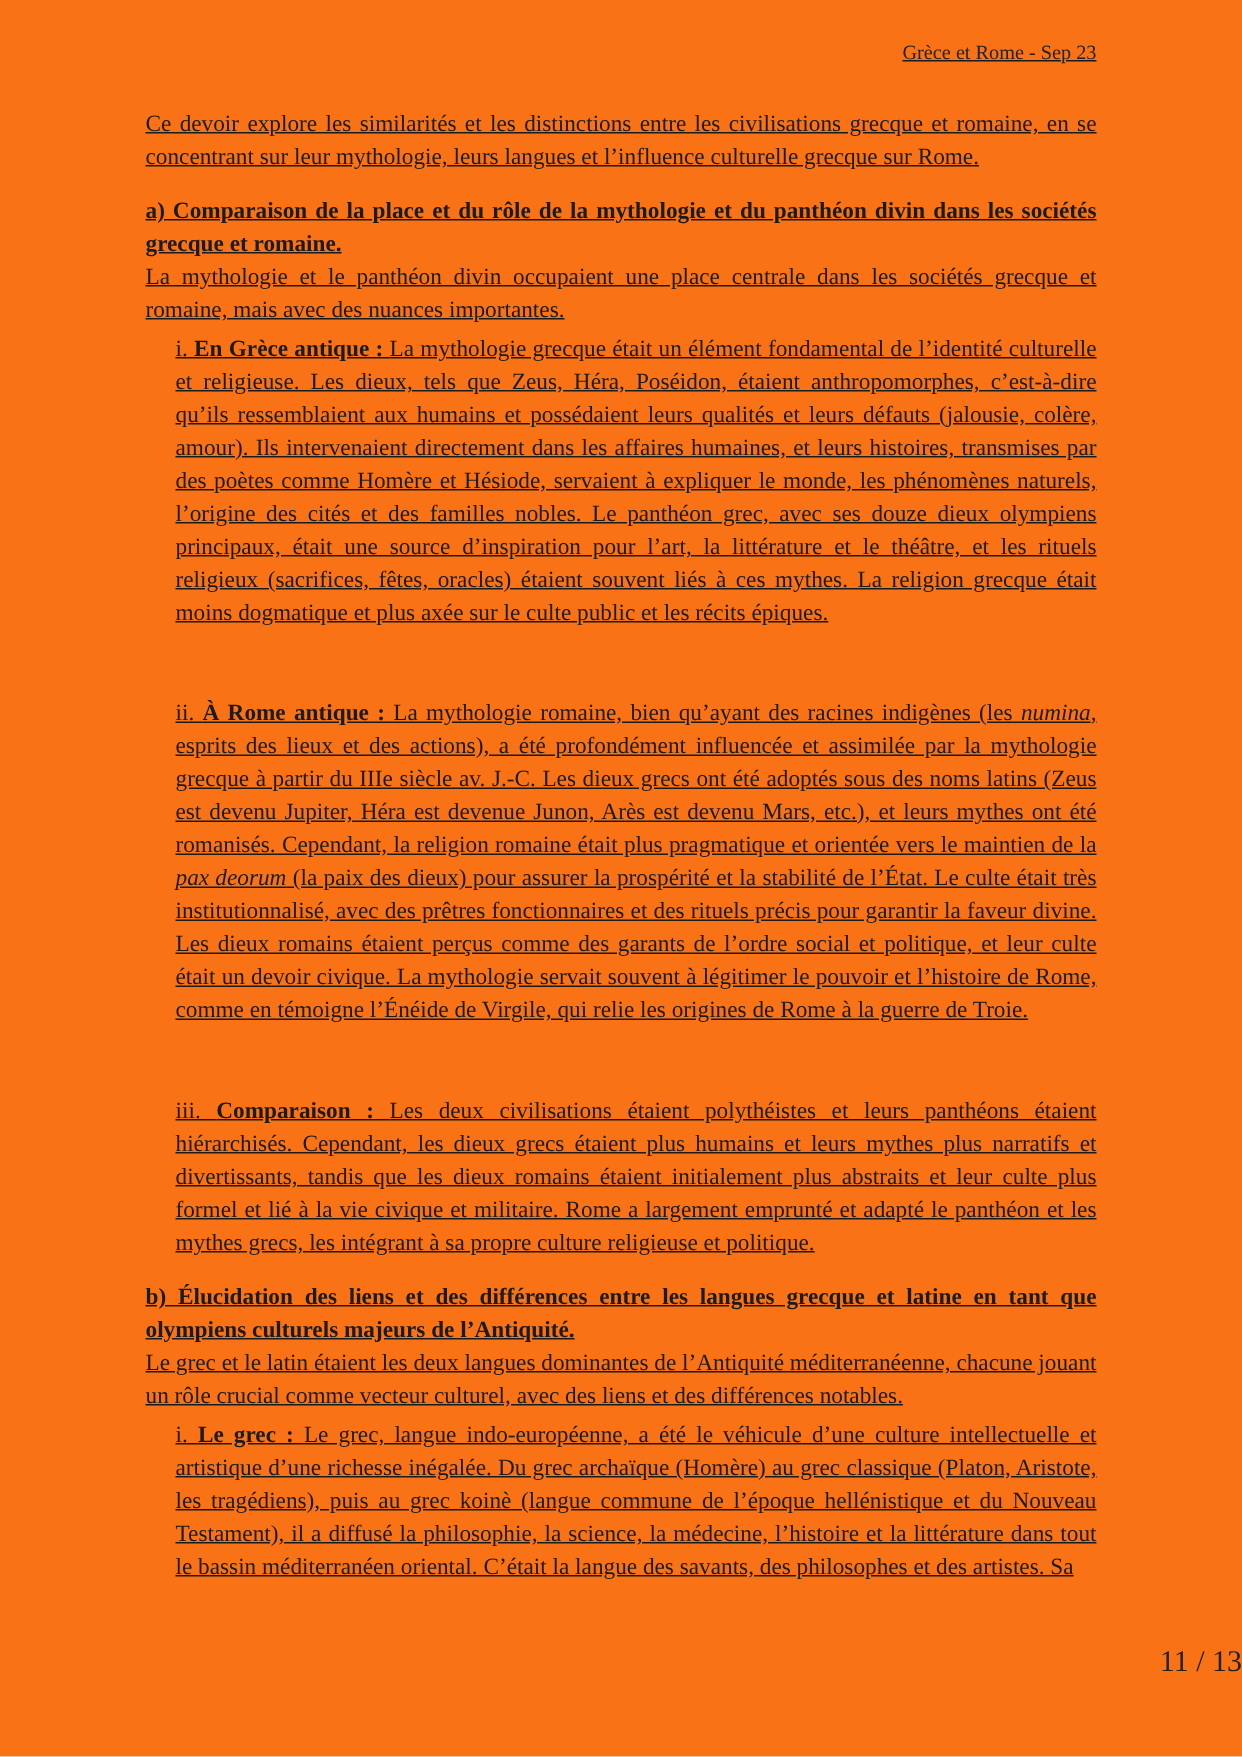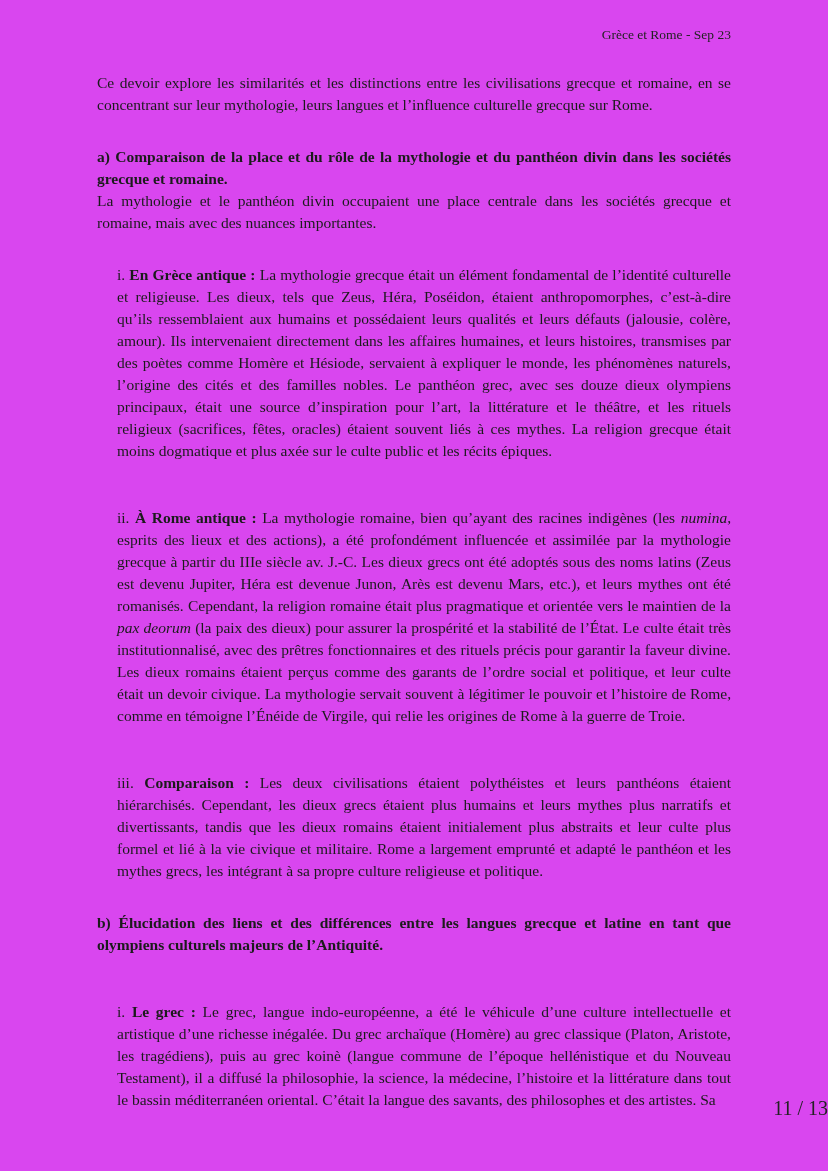--- a/index.html
+++ b/index.html
@@ -11,22 +11,23 @@
     width: 828px;
     height: 1171px;
     font-family: "Liberation Serif", "DejaVu Serif", serif;
     color: #1b1b1b;
     -webkit-font-smoothing: antialiased;
   }
   .page {
     position: relative;
     width: 828px;
     height: 1171px;
-    background: #d946ef;
+    background: #f97316;
     overflow: hidden;
+    text-decoration: underline;
   }
   .content {
     padding: 0 97px;
   }
   .header {
     padding-top: 27px;
     text-align: right;
     font-size: 13.5px;
     line-height: 16px;
     color: #222222;
@@ -41,32 +42,32 @@
     margin: 0;
     font-size: 15.5px;
     line-height: 22px;
     text-align: justify;
   }
   .intro {
     margin-top: 29px;
   }
   .sec-heading {
     font-weight: bold;
-    margin-top: 30px;
+    margin-top: 14px;
   }
   .sec-lead {
     margin-top: 0;
   }
   .item {
     margin-left: 20px;
     margin-right: 0;
     margin-top: 45px;
   }
   .sec-lead + .item {
-    margin-top: 30px;
+    margin-top: 4px;
   }
   .marker { font-weight: normal; }
   .label  { font-weight: bold; }
   .it     { font-style: italic; }
   .footer {
     position: absolute;
     left: 0;
     right: 0;
     bottom: 54px;
     text-align: right;
@@ -91,20 +92,21 @@
     <div>
         <div class="sec">
           <p class="sec-heading">a) Comparaison de la place et du rôle de la mythologie et du panthéon divin dans les sociétés grecque et romaine.</p>
           <p class="sec-lead">La mythologie et le panthéon divin occupaient une place centrale dans les sociétés grecque et romaine, mais avec des nuances importantes.</p>
           <p class="item"><span class="marker">i. </span><span class="label">En Grèce antique : </span><span>La mythologie grecque était un élément fondamental de l’identité culturelle et religieuse. Les dieux, tels que Zeus, Héra, Poséidon, étaient anthropomorphes, c’est-à-dire qu’ils ressemblaient aux humains et possédaient leurs qualités et leurs défauts (jalousie, colère, amour). Ils intervenaient directement dans les affaires humaines, et leurs histoires, transmises par des poètes comme Homère et Hésiode, servaient à expliquer le monde, les phénomènes naturels, l’origine des cités et des familles nobles. Le panthéon grec, avec ses douze dieux olympiens principaux, était une source d’inspiration pour l’art, la littérature et le théâtre, et les rituels religieux (sacrifices, fêtes, oracles) étaient souvent liés à ces mythes. La religion grecque était moins dogmatique et plus axée sur le culte public et les récits épiques.</span></p>
           <p class="item"><span class="marker">ii. </span><span class="label">À Rome antique : </span><span>La mythologie romaine, bien qu’ayant des racines indigènes (les </span><span class="it">numina</span><span>, esprits des lieux et des actions), a été profondément influencée et assimilée par la mythologie grecque à partir du IIIe siècle av. J.-C. Les dieux grecs ont été adoptés sous des noms latins (Zeus est devenu Jupiter, Héra est devenue Junon, Arès est devenu Mars, etc.), et leurs mythes ont été romanisés. Cependant, la religion romaine était plus pragmatique et orientée vers le maintien de la </span><span class="it">pax deorum</span><span> (la paix des dieux) pour assurer la prospérité et la stabilité de l’État. Le culte était très institutionnalisé, avec des prêtres fonctionnaires et des rituels précis pour garantir la faveur divine. Les dieux romains étaient perçus comme des garants de l’ordre social et politique, et leur culte était un devoir civique. La mythologie servait souvent à légitimer le pouvoir et l’histoire de Rome, comme en témoigne l’Énéide de Virgile, qui relie les origines de Rome à la guerre de Troie.</span></p>
           <p class="item"><span class="marker">iii. </span><span class="label">Comparaison : </span><span>Les deux civilisations étaient polythéistes et leurs panthéons étaient hiérarchisés. Cependant, les dieux grecs étaient plus humains et leurs mythes plus narratifs et divertissants, tandis que les dieux romains étaient initialement plus abstraits et leur culte plus formel et lié à la vie civique et militaire. Rome a largement emprunté et adapté le panthéon et les mythes grecs, les intégrant à sa propre culture religieuse et politique.</span></p>
         </div>
         <div class="sec">
           <p class="sec-heading">b) Élucidation des liens et des différences entre les langues grecque et latine en tant que olympiens culturels majeurs de l’Antiquité.</p>
+          <p class="sec-lead">Le grec et le latin étaient les deux langues dominantes de l’Antiquité méditerranéenne, chacune jouant un rôle crucial comme vecteur culturel, avec des liens et des différences notables.</p>
           <p class="item"><span class="marker">i. </span><span class="label">Le grec : </span><span>Le grec, langue indo-européenne, a été le véhicule d’une culture intellectuelle et artistique d’une richesse inégalée. Du grec archaïque (Homère) au grec classique (Platon, Aristote, les tragédiens), puis au grec koinè (langue commune de l’époque hellénistique et du Nouveau Testament), il a diffusé la philosophie, la science, la médecine, l’histoire et la littérature dans tout le bassin méditerranéen oriental. C’était la langue des savants, des philosophes et des artistes. Sa</span></p>
         </div>
       </div>
 
   </div>
 
   <div class="footer">
     <span>11 / 13</span>
   </div>
 </div>

